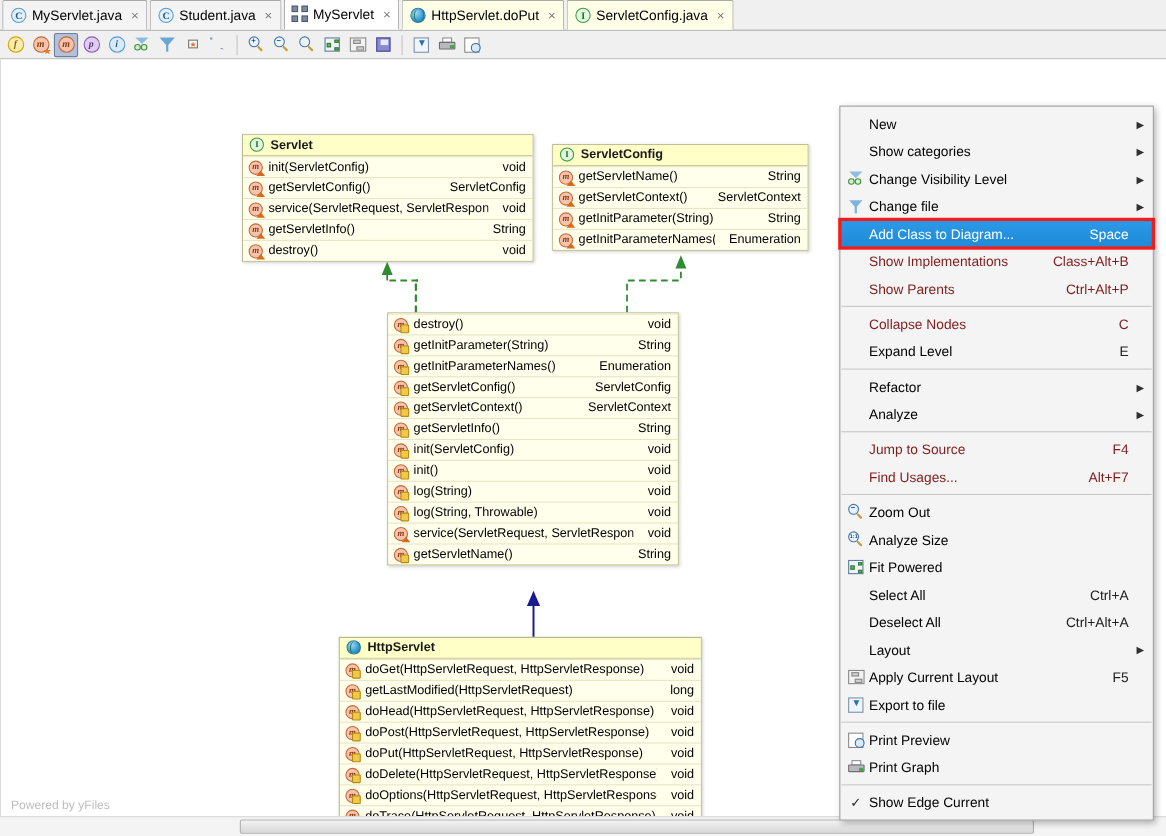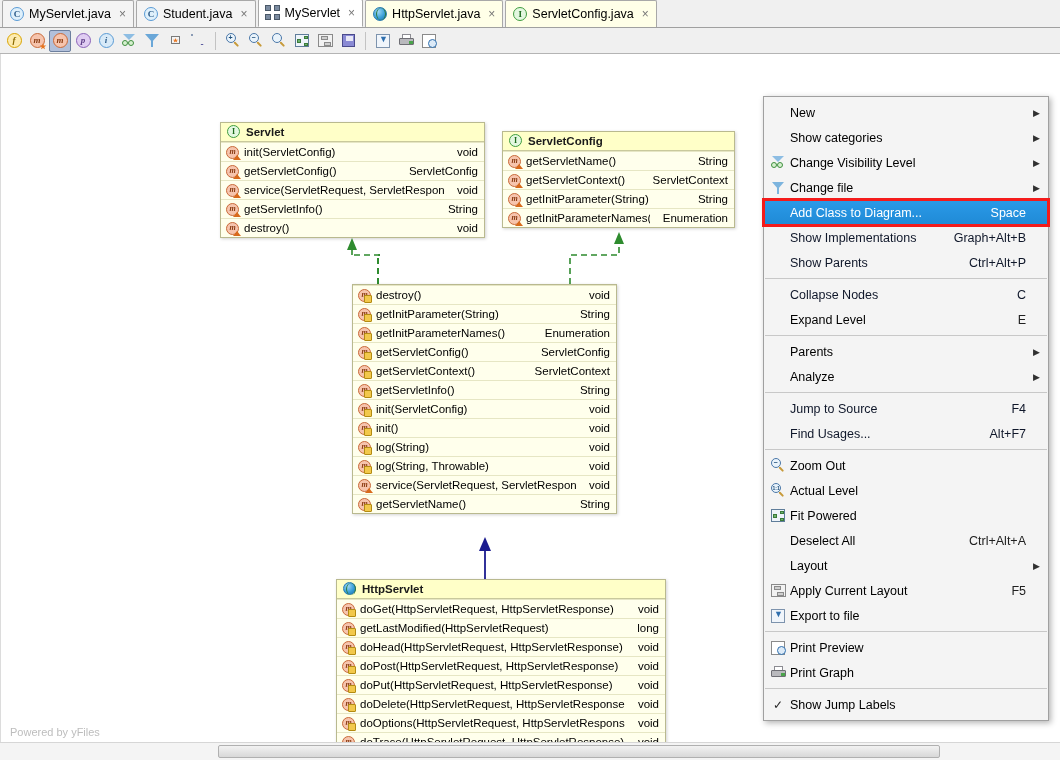--- a/index.html
+++ b/index.html
@@ -183,21 +183,21 @@
     z-index:40;
   }
   .mi {
     display:flex; align-items:center; height:25px;
     padding:0 8px 0 4px; white-space:nowrap; position:relative;
   }
   .mi .mico-slot { width:20px; flex:0 0 20px; display:flex; align-items:center; justify-content:center; }
   .mi .lbl { flex:1 1 auto; padding-left:2px; }
   .mi .acc { flex:0 0 auto; color:#202020; padding-left:18px; }
   .mi .arw { flex:0 0 auto; width:14px; text-align:right; font-size:9px; color:#303030; }
-  .mi.dim .lbl, .mi.dim .acc { color:#0f172a; }
+  .mi.dim .lbl, .mi.dim .acc { color:#7f1d1d; }
   .mi.hl {
     background:linear-gradient(#2b9ae8,#1f8ad6);
     color:#ffffff;
     outline:3px solid #f41b1b; outline-offset:-1px;
     z-index:3;
   }
   .mi.hl .lbl, .mi.hl .acc { color:#fff; }
   .msep { height:1px; background:#c8c8c8; margin:3px 1px; }
 
   .cm-funnel { width:13px; height:12px; position:relative; }
@@ -246,21 +246,21 @@
         <i style="left:0;top:9px"></i>
         <i style="left:9px;top:9px"></i>
       </span>
       <span>MyServlet</span>
       <span class="close">×</span>
     </div>
     <div class="tab java">
       <span class="tab-ico">
         <span class="ico-circle ico-globe"></span>
       </span>
-      <span>HttpServlet.java</span>
+      <span>HttpServlet.doPut</span>
       <span class="close">×</span>
     </div>
     <div class="tab java">
       <span class="tab-ico">
         <span class="ico-circle ico-i">I</span>
       </span>
       <span>ServletConfig.java</span>
       <span class="close">×</span>
     </div>
   </div>
@@ -548,21 +548,21 @@
           <span class="mtype">void</span>
         </div>
         <div class="uml-row">
           <span class="mico pub">
             <span class="b">m</span>
           </span>
           <span class="mname">getServletName()</span>
           <span class="mtype">String</span>
         </div>
       </div>
-      <div class="uml" style="left:336px;top:525px;width:330px">
+      <div class="uml" style="left:308px;top:525px;width:330px">
         <div class="uml-title">
           <span class="tab-ico">
             <span class="ico-circle ico-globe" style="width:13px;height:13px"></span>
           </span>
           <span>HttpServlet</span>
         </div>
         <div class="uml-row">
           <span class="mico pub">
             <span class="b">m</span>
           </span>
@@ -663,21 +663,21 @@
     </div>
     <div class="mi hl">
       <span class="mico-slot"></span>
       <span class="lbl">Add Class to Diagram...</span>
       <span class="acc">Space</span>
       <span class="arw"></span>
     </div>
     <div class="mi dim">
       <span class="mico-slot"></span>
       <span class="lbl">Show Implementations</span>
-      <span class="acc">Graph+Alt+B</span>
+      <span class="acc">Class+Alt+B</span>
       <span class="arw"></span>
     </div>
     <div class="mi dim">
       <span class="mico-slot"></span>
       <span class="lbl">Show Parents</span>
       <span class="acc">Ctrl+Alt+P</span>
       <span class="arw"></span>
     </div>
     <div class="msep"></div>
     <div class="mi dim">
@@ -688,21 +688,21 @@
     </div>
     <div class="mi">
       <span class="mico-slot"></span>
       <span class="lbl">Expand Level</span>
       <span class="acc">E</span>
       <span class="arw"></span>
     </div>
     <div class="msep"></div>
     <div class="mi">
       <span class="mico-slot"></span>
-      <span class="lbl">Parents</span>
+      <span class="lbl">Refactor</span>
       <span class="acc"></span>
       <span class="arw">▶</span>
     </div>
     <div class="mi">
       <span class="mico-slot"></span>
       <span class="lbl">Analyze</span>
       <span class="acc"></span>
       <span class="arw">▶</span>
     </div>
     <div class="msep"></div>
@@ -732,38 +732,44 @@
       <span class="arw"></span>
     </div>
     <div class="mi">
       <span class="mico-slot">
         <span class="mag">
           <span class="lens"></span>
           <span class="sign" style="font-size:5px">1:1</span>
           <span class="hnd"></span>
         </span>
       </span>
-      <span class="lbl">Actual Level</span>
+      <span class="lbl">Analyze Size</span>
       <span class="acc"></span>
       <span class="arw"></span>
     </div>
     <div class="mi">
       <span class="mico-slot">
         <span class="cm-fit">
           <i style="left:1px;top:4px;width:4px;height:4px"></i>
           <i style="left:8px;top:1px;width:4px;height:3px"></i>
           <i style="left:8px;top:8px;width:4px;height:3px"></i>
         </span>
       </span>
       <span class="lbl">Fit Powered</span>
       <span class="acc"></span>
       <span class="arw"></span>
     </div>
     <div class="mi">
       <span class="mico-slot"></span>
+      <span class="lbl">Select All</span>
+      <span class="acc">Ctrl+A</span>
+      <span class="arw"></span>
+    </div>
+    <div class="mi">
+      <span class="mico-slot"></span>
       <span class="lbl">Deselect All</span>
       <span class="acc">Ctrl+Alt+A</span>
       <span class="arw"></span>
     </div>
     <div class="mi">
       <span class="mico-slot"></span>
       <span class="lbl">Layout</span>
       <span class="acc"></span>
       <span class="arw">▶</span>
     </div>
@@ -805,17 +811,17 @@
       </span>
       <span class="lbl">Print Graph</span>
       <span class="acc"></span>
       <span class="arw"></span>
     </div>
     <div class="msep"></div>
     <div class="mi">
       <span class="mico-slot">
         <span class="check">✓</span>
       </span>
-      <span class="lbl">Show Jump Labels</span>
+      <span class="lbl">Show Edge Current</span>
       <span class="acc"></span>
       <span class="arw"></span>
     </div>
   </div>
 
 </body></html>

